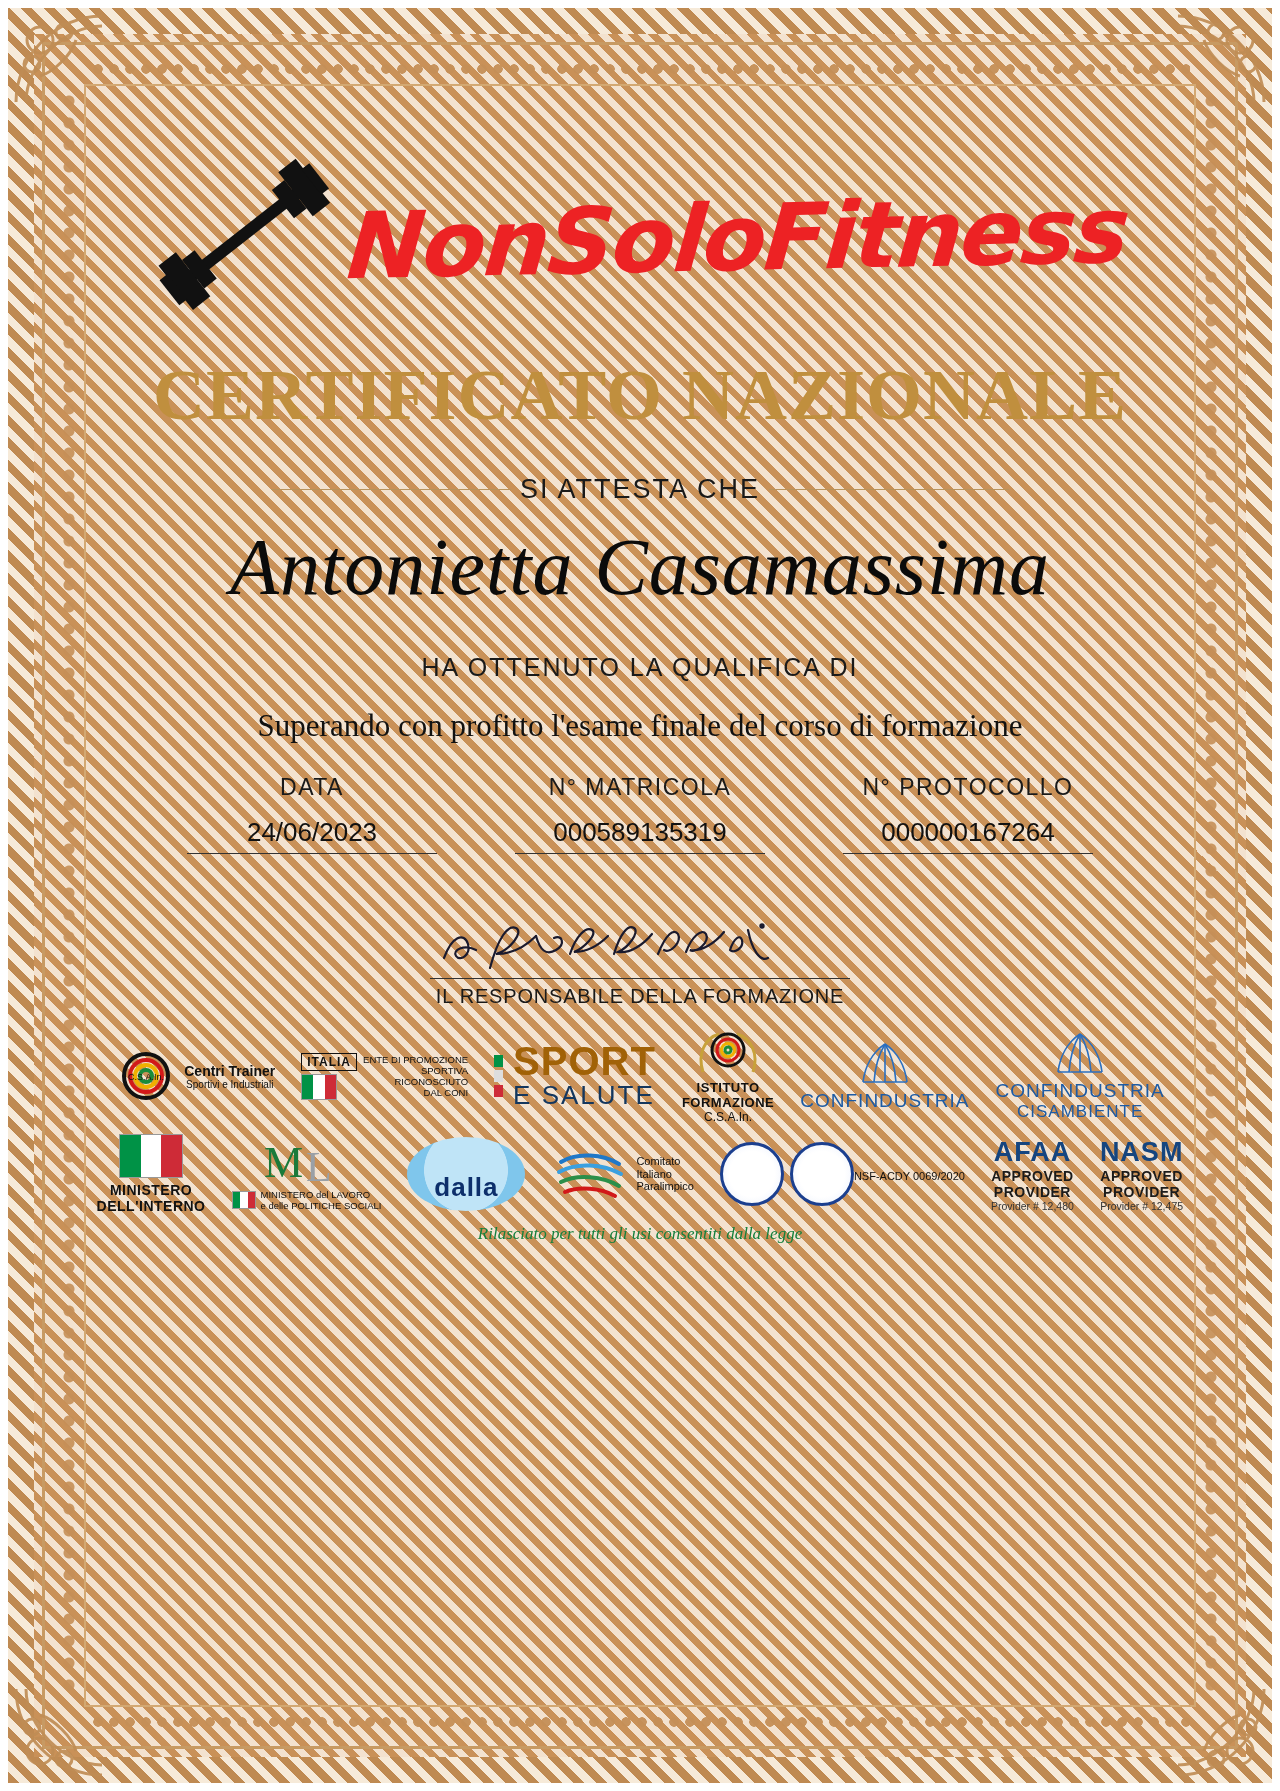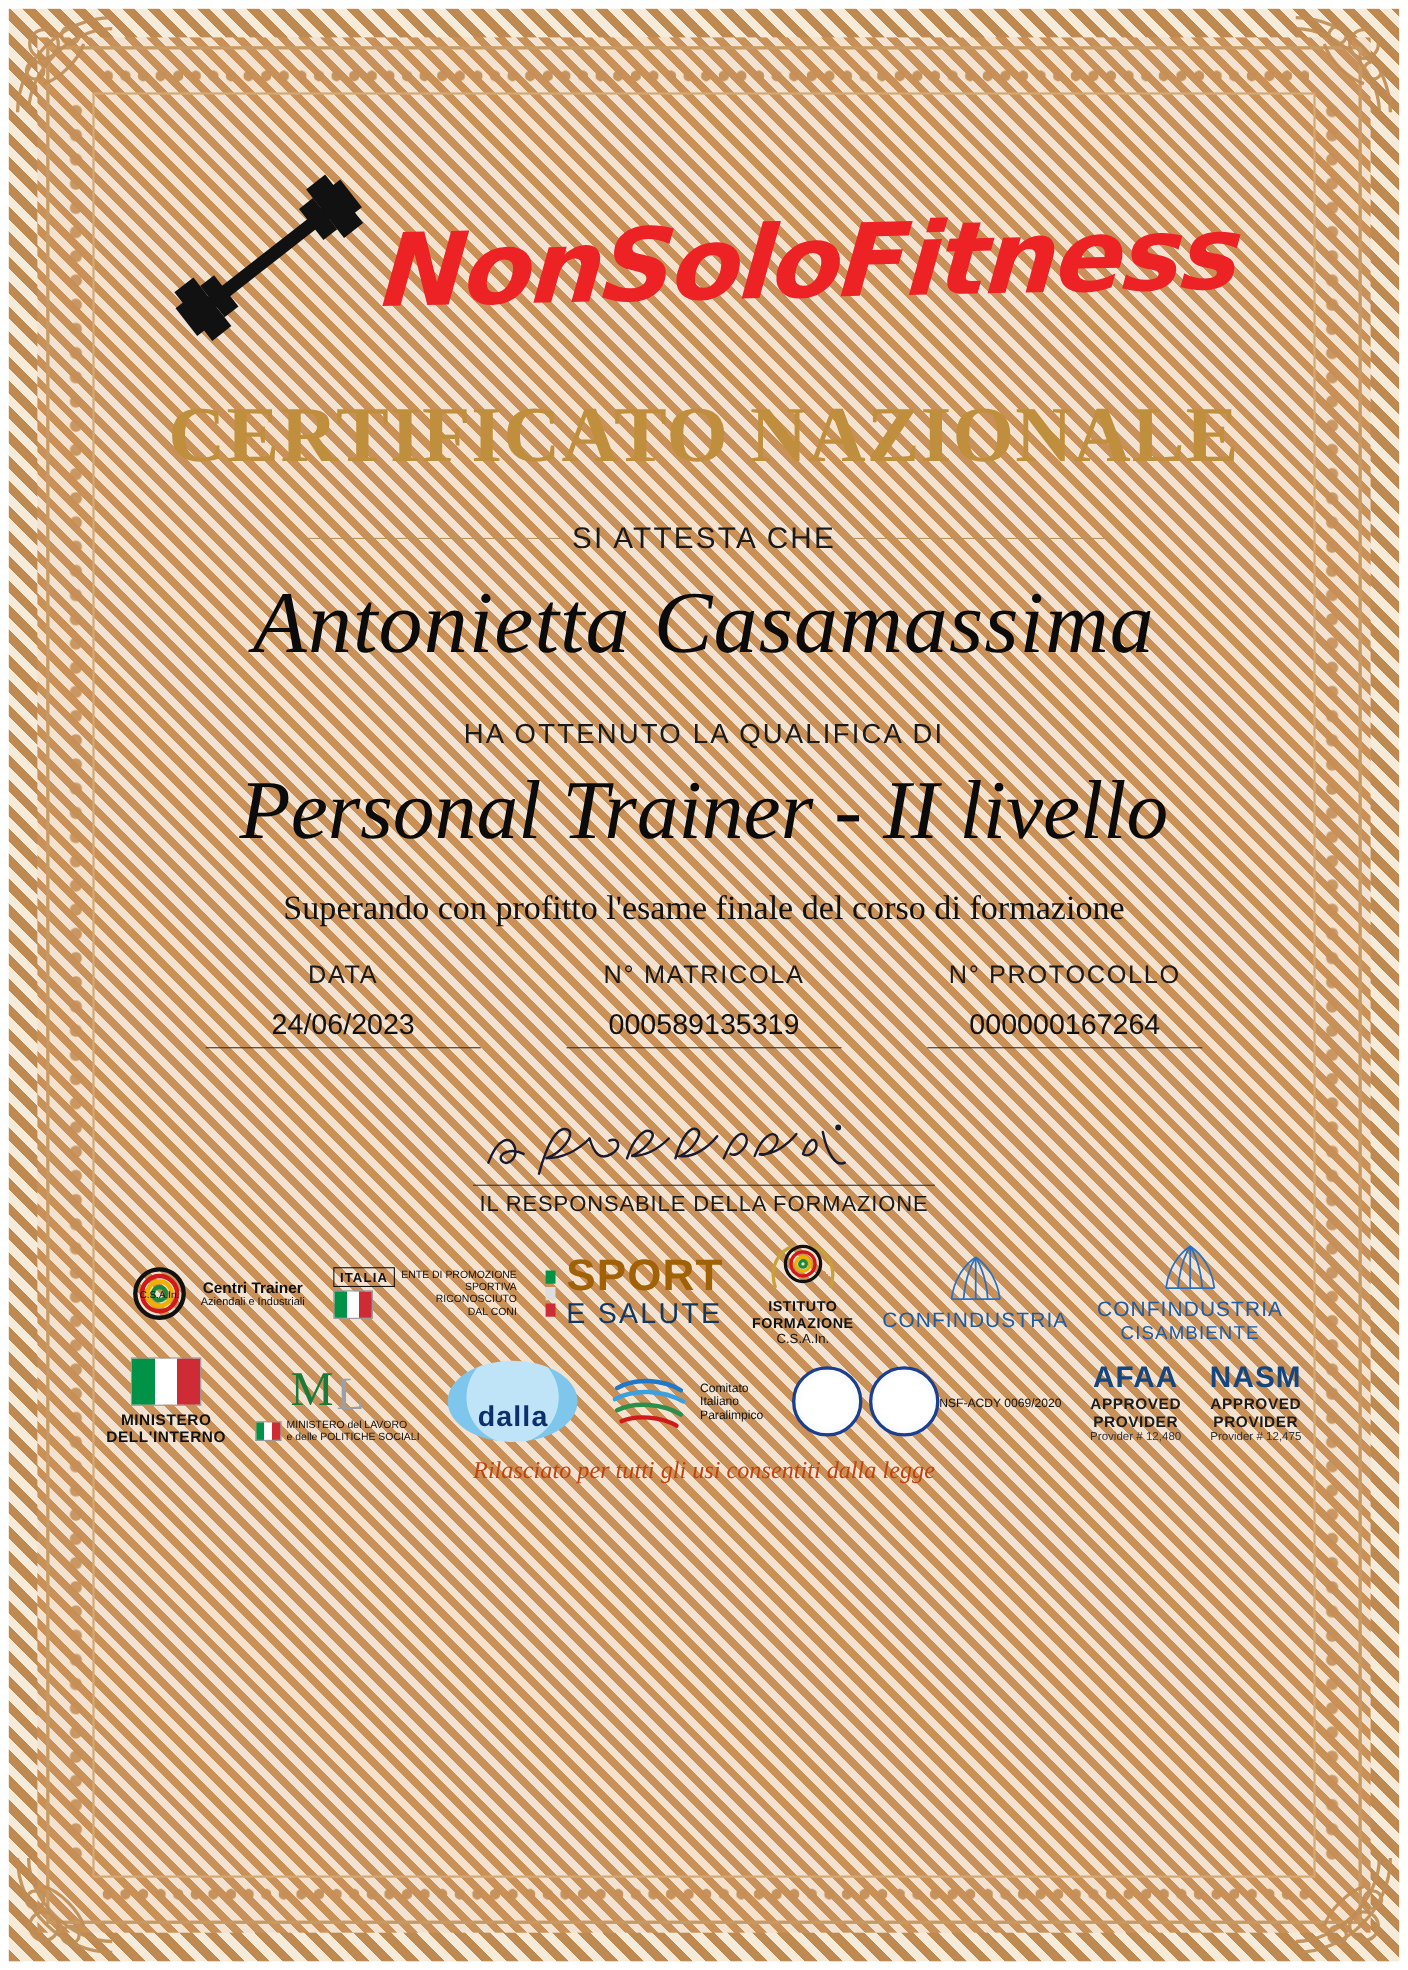--- a/index.html
+++ b/index.html
@@ -306,22 +306,22 @@
 
   .provider { text-align: center; }
   .provider .p1 { font-size: 27px; font-weight: 700; letter-spacing: 1px; }
   .provider .p2 { font-size: 14px; font-weight: 700; color: #1b1b1b; letter-spacing: .5px; }
   .provider .p3 { font-size: 10.5px; color: #333; }
 
   .footnote {
     margin-top: 10px;
     font-family: "Liberation Serif", serif;
     font-style: italic;
-    font-size: 22px;
-    color: #c2410c;
+    font-size: 17px;
+    color: #15803d;
   }
 </style>
 </head>
 <body>
 
 <div class="page">
 
   <div class="frame-outer"></div>
   <div class="frame-mid"></div>
   <div class="frame-band"></div>
@@ -394,21 +394,20 @@
     <div class="attest-row">
       <div class="rule"></div>
       <div class="attest-label">SI ATTESTA CHE</div>
       <div class="rule"></div>
     </div>
 
     <div class="name">Antonietta Casamassima</div>
 
     <div class="sub-label">HA OTTENUTO LA QUALIFICA DI</div>
 
-    <div class="qualification">Personal Trainer - II livello</div>
 
     <div class="exam-note">Superando con profitto l'esame finale del corso di formazione</div>
 
     <div class="fields">
       <div class="field">
         <div class="field-label">DATA</div>
         <div class="field-value">24/06/2023</div>
       </div>
       <div class="field">
         <div class="field-label">N° MATRICOLA</div>
@@ -448,21 +447,21 @@
             <g fill="none" stroke-width="4">
               <circle cx="31" cy="26" r="22" stroke="#111"></circle>
               <circle cx="31" cy="26" r="16" stroke="#d21919"></circle>
               <circle cx="31" cy="26" r="11" stroke="#f0b000"></circle>
               <circle cx="31" cy="26" r="6" stroke="#1b8b3a"></circle>
             </g>
             <text x="31" y="30" font-size="9" text-anchor="middle" fill="#111" font-family="Liberation Sans, sans-serif">C.S.A.In.</text>
           </svg>
           <div class="csain-txt">
             <div class="b1">Centri Trainer</div>
-            <div class="b2">Aziendali e Industriali</div>
+            <div class="b2">Sportivi e Industriali</div>
           </div>
         </div>
 
         <div class="italia">
           <div class="italia-box">
             <div class="lbl">ITALIA</div>
             <div class="tricolore"></div>
           </div>
           <div class="coni-txt">
             <div>ENTE DI PROMOZIONE</div>

